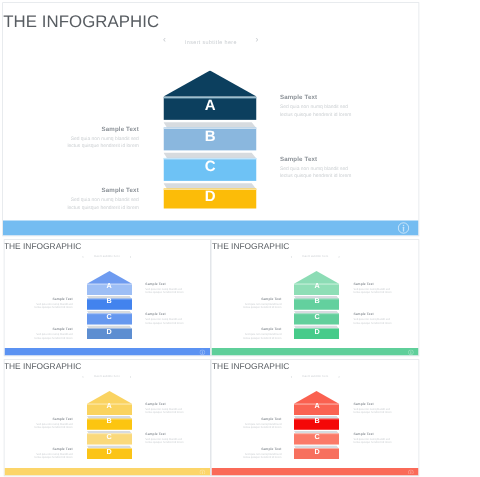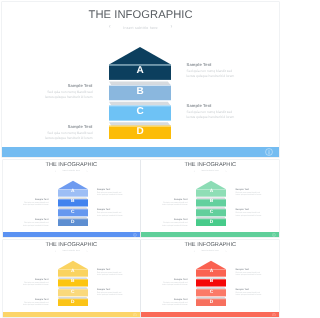--- a/index.html
+++ b/index.html
@@ -10,21 +10,21 @@
 .page{position:relative;width:281px;height:318px;background:#ffffff;}
 
 .slide{position:absolute;background:#ffffff;overflow:hidden;
   box-shadow:0 0 0 .5px rgba(196,204,212,.5);}
 .slide.hero{left:2.1px;top:2.2px;width:277px;height:155.1px;}
 .slide.s1{left:2.6px;top:159.6px;width:137.4px;height:77.3px;}
 .slide.s2{left:141.3px;top:159.6px;width:137.8px;height:77.3px;}
 .slide.s3{left:2.6px;top:239.5px;width:137.4px;height:77.2px;}
 .slide.s4{left:141.3px;top:239.5px;width:137.8px;height:77.2px;}
 
-.title{position:absolute;left:0;right:0;text-align:center;
+.title{position:absolute;left:0;right:0;
   color:#585d62;white-space:nowrap;font-weight:400;}
 .subrow{position:absolute;left:0;right:0;display:flex;
   align-items:center;justify-content:center;color:#c9cdd1;}
 .subrow .arw{flex:none;display:inline-block;font-size:1.6em;line-height:0;position:relative;top:-0.04em;}
 .subrow .sub{white-space:nowrap;}
 
 .footbar{position:absolute;left:0;right:0;bottom:0;}
 .dotic{position:absolute;top:50%;transform:translateY(-50%);line-height:0;}
 
 .chartwrap{position:absolute;}

